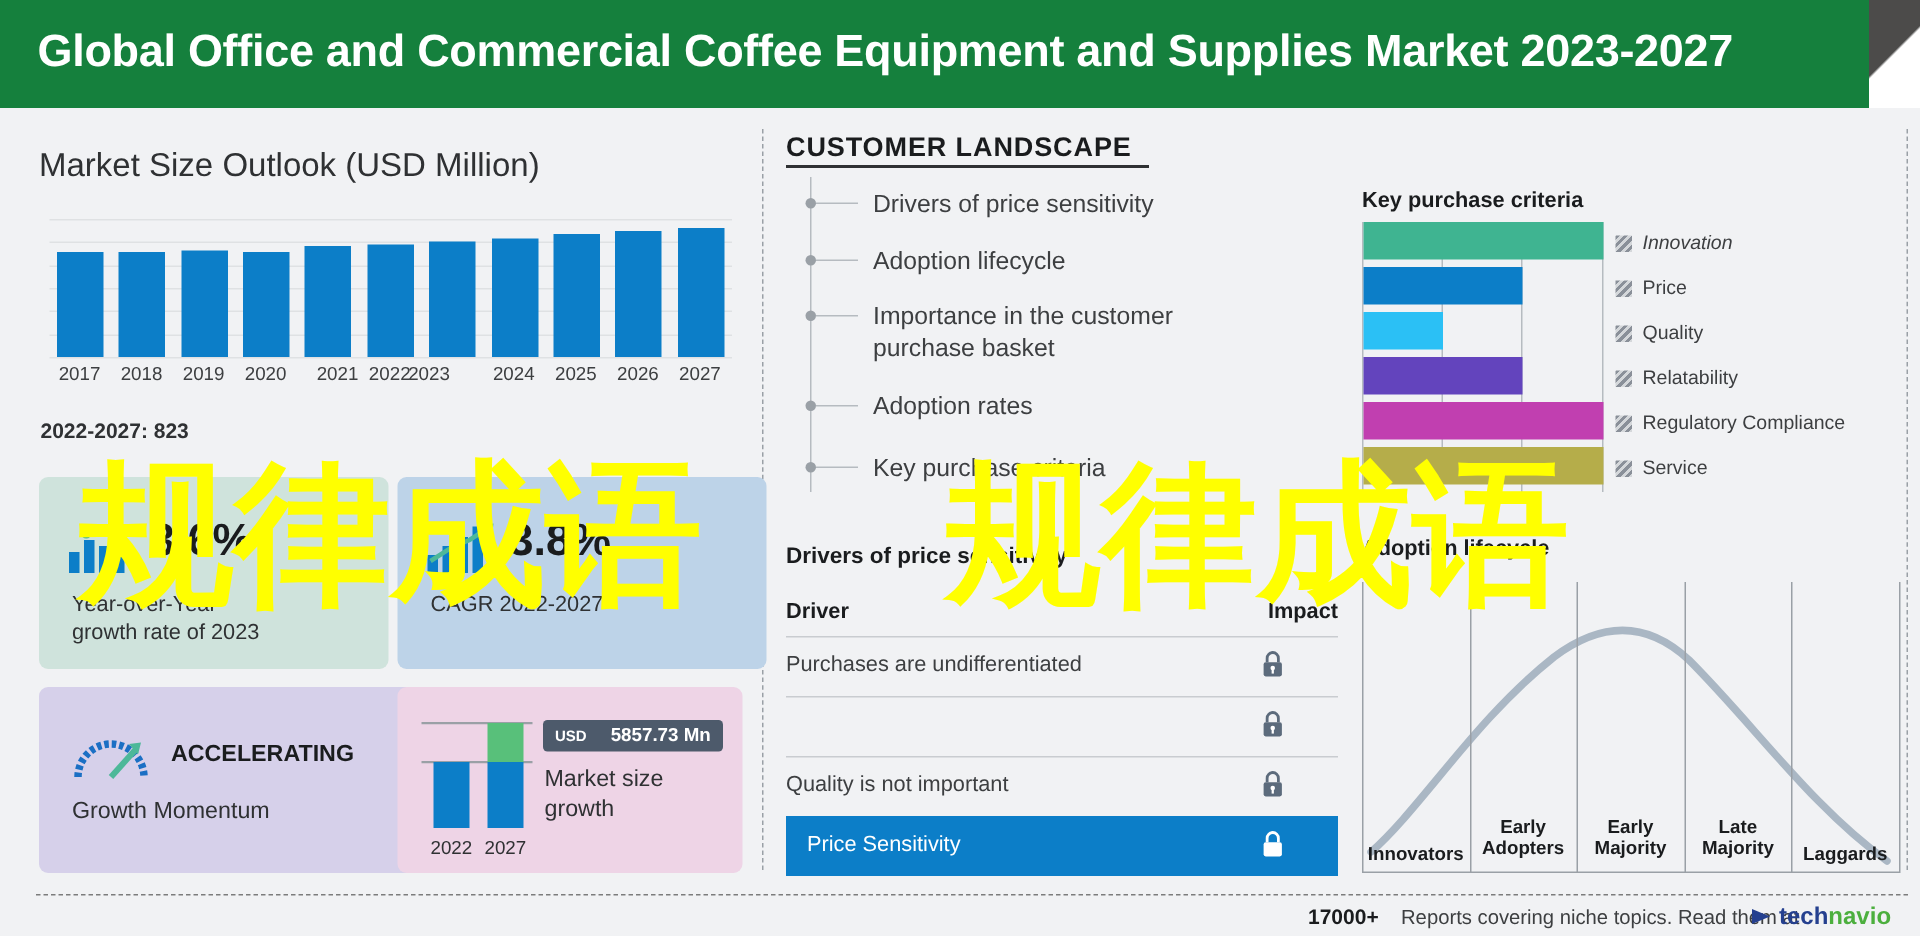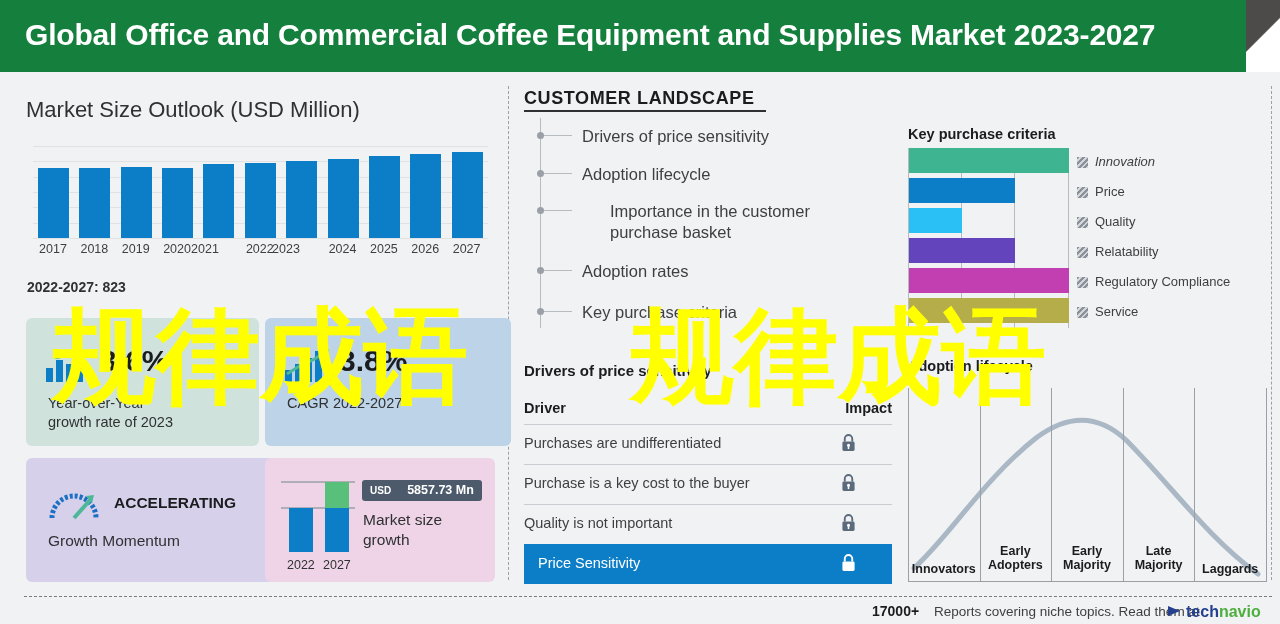--- a/index.html
+++ b/index.html
@@ -143,21 +143,21 @@
     <div class="bar" style="left: 294.545px; height: 79.12px; background: rgb(12, 126, 200);"></div>
     <div class="bar" style="left: 335.909px; height: 81.88px; background: rgb(12, 126, 200);"></div>
     <div class="bar" style="left: 377.273px; height: 83.72px; background: rgb(12, 126, 200);"></div>
     <div class="bar" style="left: 418.636px; height: 85.56px; background: rgb(12, 126, 200);"></div>
   </div>
 <div id="msYears">
     <div class="yearlab" style="left: 32px;">2017</div>
     <div class="yearlab" style="left: 73.3636px;">2018</div>
     <div class="yearlab" style="left: 114.727px;">2019</div>
     <div class="yearlab" style="left: 156.091px;">2020</div>
-    <div class="yearlab" style="left: 184px; text-align: center;">2021</div>
+    <div class="yearlab" style="left: 204px; text-align: center;">2021</div>
     <div class="yearlab" style="left: 238.818px;">2022</div>
     <div class="yearlab" style="left: 265px;">2023</div>
     <div class="yearlab" style="left: 321.545px;">2024</div>
     <div class="yearlab" style="left: 362.909px;">2025</div>
     <div class="yearlab" style="left: 404.273px;">2026</div>
     <div class="yearlab" style="left: 445.636px;">2027</div>
   </div>
 <div class="note-under">2022-2027: 823</div>
 
 <div class="card c1">
@@ -223,21 +223,21 @@
 <div class="cl-spine"></div>
 <div id="clItems">
     <div class="cl-node" style="top: 132px;"></div>
     <div class="cl-stem" style="top: 135px;"></div>
     <div class="cl-item" style="top: 126px; width: 320px;">Drivers of price sensitivity</div>
     <div class="cl-node" style="top: 170px;"></div>
     <div class="cl-stem" style="top: 173px;"></div>
     <div class="cl-item" style="top: 164px; width: 320px;">Adoption lifecycle</div>
     <div class="cl-node" style="top: 207px;"></div>
     <div class="cl-stem" style="top: 210px;"></div>
-    <div class="cl-item" style="top: 201px; width: 250px; margin-left: 28px;">Importance in the customer purchase basket</div>
+    <div class="cl-item" style="top: 201px; width: 250px;">Importance in the customer purchase basket</div>
     <div class="cl-node" style="top: 267px;"></div>
     <div class="cl-stem" style="top: 270px;"></div>
     <div class="cl-item" style="top: 261px; width: 320px;">Adoption rates</div>
     <div class="cl-node" style="top: 308px;"></div>
     <div class="cl-stem" style="top: 311px;"></div>
     <div class="cl-item" style="top: 302px; width: 320px;">Key purchase criteria</div>
   </div>
 
 <div class="kpc-title">Key purchase criteria</div>
 <div class="kpc-plot" id="kpcPlot">
@@ -278,21 +278,20 @@
       <span class="lbl">Purchases are undifferentiated</span>
       <svg class="lock" viewBox="0 0 16 20">
         <path d="M4 9 V6 a4 4 0 0 1 8 0 V9" stroke="#5c6b7c" stroke-width="2" fill="none"></path>
         <rect x="1.5" y="9" width="13" height="10" rx="1.5" fill="#5c6b7c"></rect>
         <circle cx="8" cy="13" r="1.6" fill="#ffffff"></circle>
         <rect x="7.2" y="13" width="1.6" height="4" fill="#ffffff"></rect>
       </svg>
     </div>
     <div class="dt-rule" style="top: 464px;"></div>
     <div class="dt-row" style="top: 464px;">
-      <span class="lbl">Purchase is a key cost to the buyer</span>
       <svg class="lock" viewBox="0 0 16 20">
         <path d="M4 9 V6 a4 4 0 0 1 8 0 V9" stroke="#5c6b7c" stroke-width="2" fill="none"></path>
         <rect x="1.5" y="9" width="13" height="10" rx="1.5" fill="#5c6b7c"></rect>
         <circle cx="8" cy="13" r="1.6" fill="#ffffff"></circle>
         <rect x="7.2" y="13" width="1.6" height="4" fill="#ffffff"></rect>
       </svg>
     </div>
     <div class="dt-rule" style="top: 504px;"></div>
     <div class="dt-row" style="top: 504px;">
       <span class="lbl">Quality is not important</span>

